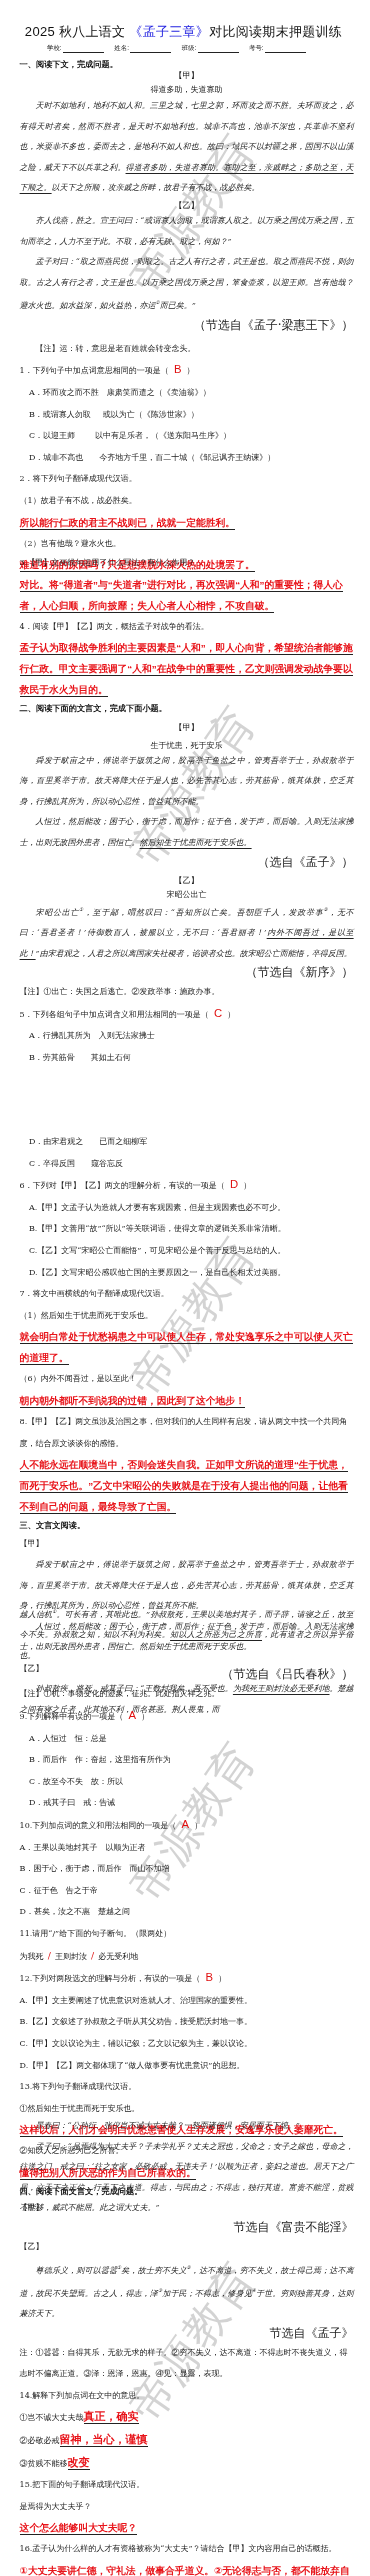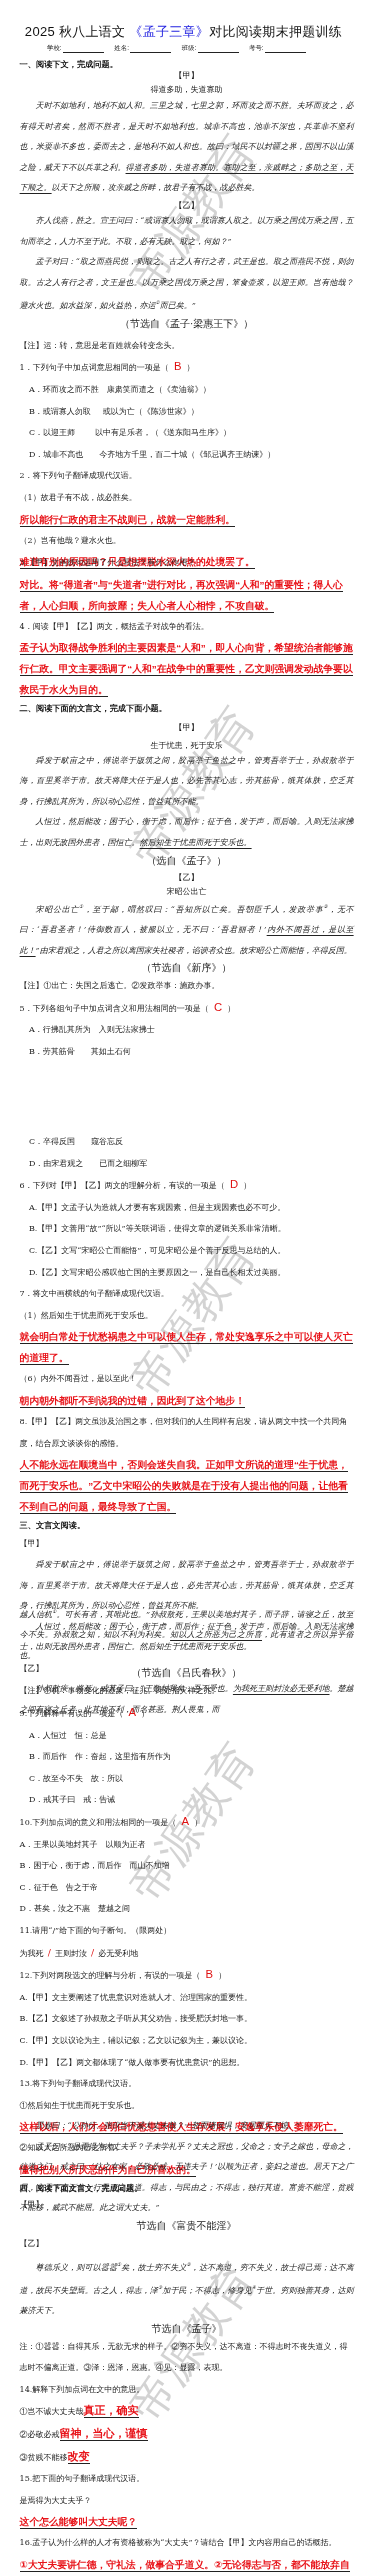--- a/index.html
+++ b/index.html
@@ -10,21 +10,21 @@
   .info { position:absolute; top:44px; left:47px; font-family:"Liberation Sans","DejaVu Sans",sans-serif; font-size:6.4px; color:#222; display:flex; gap:10.3px; }
   .info .f { display:flex; align-items:flex-end; }
   .info .blank { display:inline-block; width:41px; border-bottom:0.5px solid #222; height:7.2px; margin-left:1.5px; }
   .block { position:absolute; left:19.6px; width:334px; }
   .sec { font-family:"Liberation Sans","DejaVu Sans",sans-serif; font-weight:bold; font-size:8.2px; color:#111; }
   .lbl-c { text-align:center; font-family:"DejaVu Serif","Liberation Serif",serif; font-size:8.2px; color:#111; }
   .ptitle { text-align:center; font-family:"DejaVu Serif","Liberation Serif",serif; font-size:8px; color:#222; }
   .passage { font-family:"DejaVu Serif","Liberation Serif",serif; font-size:8px; line-height:20.6px; color:#222; text-align:justify; }
   .passage p { margin:0; text-indent:2em;font-style:italic; }
   .ul { text-decoration:underline; text-underline-offset:2.6px; }
-  .src { text-align:center; font-family:"DejaVu Serif","Liberation Serif",serif; font-size:10px; color:#222; }
+  .src { text-align:right; font-family:"DejaVu Serif","Liberation Serif",serif; font-size:12px; color:#222; }
   .q { font-family:"DejaVu Serif","Liberation Serif",serif; font-size:8px; line-height:21.6px; color:#222; }
   .opt { padding-left:9.3px; }
   .ans-inline { color:#e01010; font-family:"Liberation Sans","DejaVu Sans",sans-serif; font-size:11.3px; padding:0 5.2px; }
   .ans { color:#e8141a; font-family:"Liberation Sans","DejaVu Sans",sans-serif; font-weight:bold; font-size:9.8px; line-height:21px; }
   .ansline { display:inline; border-bottom:0.8px solid #222; padding-bottom:1px; }
   .red { color:#e8141a; font-weight:bold; font-family:"Liberation Sans","DejaVu Sans",sans-serif; font-size:11px; }
   .slash { color:#e01010; padding:0 4.1px; font-size:9.3px; }
   sup.fn { font-size:4.6px; vertical-align:super; }
   .wm { position:absolute; font-family:"Liberation Sans","DejaVu Sans",sans-serif; font-size:44px; color:rgba(150,150,150,0.42); transform:rotate(-55deg); transform-origin:center; white-space:nowrap; pointer-events:none; letter-spacing:1px; }
 </style>
@@ -69,21 +69,21 @@
     <div class="passage">
       <p><span>天时不如地利，地利不如人和。三里之城，七里之郭，环而攻之而不胜。夫环而攻之，必有得天时者矣，然而不胜者，是天时不如地利也。城非不高也，池非不深也，兵革非不坚利也，米粟非不多也，委而去之，是地利不如人和也。故曰：域民不以封疆之界，固国不以山溪之险，威天下不以兵革之利。</span><span class="ul">得道者多助，失道者寡助。寡助之至，亲戚畔之；多助之至，天下顺之。</span><span>以天下之所顺，攻亲戚之所畔，故君子有不战，战必胜矣。</span></p>
     </div>
     <div class="lbl-c" style="margin:1px 0 0;">【乙】</div>
     <div class="passage">
       <p>齐人伐燕，胜之。宣王问曰：“或谓寡人勿取，或谓寡人取之。以万乘之国伐万乘之国，五旬而举之，人力不至于此。不取，必有天殃。取之，何如？”</p>
       <p><span>孟子对曰：“取之而燕民悦，则取之。古之人有行之者，武王是也。取之而燕民不悦，则勿取。古之人有行之者，文王是也。以万乘之国伐万乘之国，箪食壶浆，以迎王师。岂有他哉？避水火也。如水益深，如火益热，亦运</span><sup class="fn">①</sup><span>而已矣。”</span></p>
     </div>
     <div class="src">（节选自《孟子·梁惠王下》）</div>
 
-    <div class="q" style="margin-top:4.1px;">【注】运：转，意思是老百姓就会转变念头。</div>
+    <div class="q" style="margin-top:4.1px;margin-left:16px;">【注】运：转，意思是老百姓就会转变念头。</div>
     <div class="q">
       <span>1．下列句子中加点词意思相同的一项是（</span><span class="ans-inline">B</span><span>）</span>
     </div>
     <div class="q opt"><span>A．</span><span>环而攻之而不胜</span> <span>康肃笑而遣之（《卖油翁》）</span></div>
     <div class="q opt"><span>B．</span><span>或谓寡人勿取</span>  <span>或以为亡（《陈涉世家》）</span></div>
     <div class="q opt"><span>C．</span><span>以迎王师</span>   <span>以中有足乐者，（《送东阳马生序》）</span></div>
     <div class="q opt"><span>D．</span><span>城非不高也</span>  <span>今齐地方千里，百二十城（《邹忌讽齐王纳谏》）</span></div>
 
     <div class="q">2．将下列句子翻译成现代汉语。</div>
     <div class="q">（1）故君子有不战，战必胜矣。</div>
@@ -114,22 +114,22 @@
     <div class="src">（节选自《新序》）</div>
     <div class="q">【注】①出亡：失国之后逃亡。②发政举事：施政办事。</div>
     <div class="q">
       <span>5．下列各组句子中加点词含义和用法相同的一项是（</span><span class="ans-inline">C</span><span>）</span>
     </div>
     <div class="q opt"><span>A．</span><span>行拂乱其所为</span> <span>入则无法家拂士</span></div>
     <div class="q opt"><span>B．</span><span>劳其筋骨</span>  <span>其如土石何</span></div>
   </div>
 
   <div class="block" style="top:1131px;">
+    <div class="q opt"><span>D．</span><span>由宋君观之</span>  <span>已而之细柳军</span></div>
     <div class="q opt"><span>C．</span><span>卒得反国</span>  <span>窥谷忘反</span></div>
-    <div class="q opt"><span>D．</span><span>由宋君观之</span>  <span>已而之细柳军</span></div>
     <div class="q">
       <span>6．下列对【甲】【乙】两文的理解分析，有误的一项是（</span><span class="ans-inline">D</span><span>）</span>
     </div>
     <div class="q opt"><span>A.</span><span>【甲】文孟子认为造就人才要有客观因素，但是主观因素也必不可少。</span></div>
     <div class="q opt"><span>B.</span><span>【甲】文善用“故”“所以”等关联词语，使得文章的逻辑关系非常清晰。</span></div>
     <div class="q opt"><span>C.</span><span>【乙】文写“宋昭公亡而能悟”，可见宋昭公是个善于反思与总结的人。</span></div>
     <div class="q opt"><span>D.</span><span>【乙】文写宋昭公感叹他亡国的主要原因之一，是自己长相太过美丽。</span></div>
     <div class="q">7．将文中画横线的句子翻译成现代汉语。</div>
     <div class="q">（1）然后知生于忧患而死于安乐也。</div>
     <div class="ans"><span class="ansline">就会明白常处于忧愁祸患之中可以使人生存，常处安逸享乐之中可以使人灭亡的道理了。</span></div>

